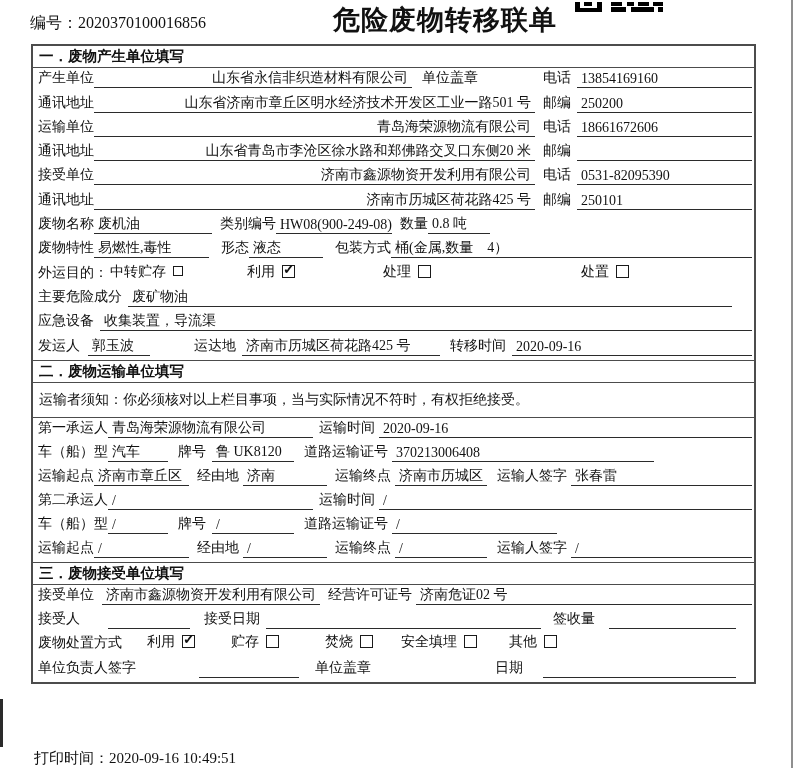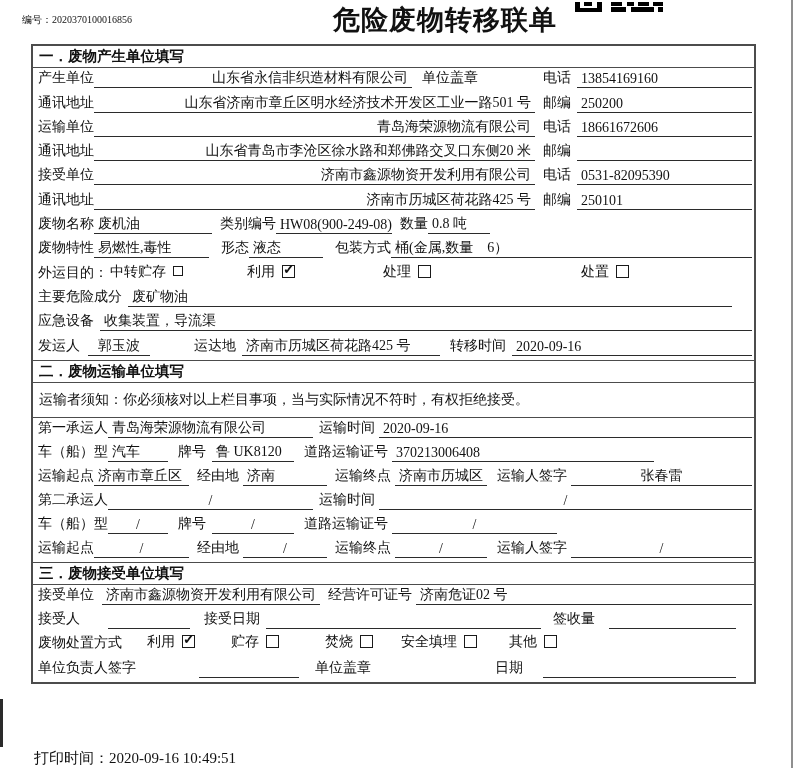--- a/index.html
+++ b/index.html
@@ -5,36 +5,36 @@
   html,body { margin:0; padding:0; }
   .page {
     position:relative; width:796px; height:768px; background:#ffffff;
     font-family:"Liberation Serif","DejaVu Serif",serif;
     color:#111; font-size:14px; overflow:hidden;
   }
   
   .edge-right { position:absolute; left:791px; top:0; width:2px; height:768px; background:#8f8f8f; }
   .edge-left  { position:absolute; left:0; top:699px; width:3px; height:48px; background:#2a2a2a; }
 
-  .serial { position:absolute; left:22px; top:13px; font-size:10px; white-space:nowrap; }
+  .serial { position:absolute; left:30px; top:13px; font-size:16px; white-space:nowrap; }
   .doc-title { position:absolute; left:333px; top:2px; font-size:27px; font-weight:bold; letter-spacing:1px; white-space:nowrap; }
   .qr { position:absolute; left:575px; top:0; }
 
   .form-table { position:absolute; left:31px; top:44px; width:725px; box-sizing:border-box; border:2px solid #4c4c4c; background:#fff; }
   .sec-header { height:21px; line-height:21px; font-weight:bold; font-size:14.5px; padding-left:6px; border-bottom:1.4px solid #4c4c4c; }
   .sec-header.bt { border-top:1.4px solid #4c4c4c; }
   .notice { height:34px; display:flex; align-items:center; padding-left:6px; border-bottom:1.4px solid #4c4c4c; }
 
   .row { display:flex; align-items:flex-end; height:24.3px; padding:0 2px 4px 5px; box-sizing:border-box; }
   .s2body .row { height:24px; }
   .row span:not(.cb) { border-bottom:1.4px solid transparent; white-space:nowrap; }
   .lbl { flex:none; }
   .val { border-bottom-color:#2b2b2b !important; padding:0 4px; box-sizing:border-box; }
   .fill { flex:1; }
-  .ctr { text-align:center; }
+  .ctr { }
   .cl { width:505px; display:flex; align-items:flex-end; flex:none;text-align:right; }
   .cr { flex:1; display:flex; align-items:flex-end; }
   .cr .lbl { margin-right:6px; }
 
   .opt { display:inline-flex; align-items:center; }
   .cb { display:inline-block; width:11px; height:11px; border:1.6px solid #1a1a1a; margin-left:7px; margin-bottom:2px; position:relative; flex:none; }
   .cb.sm { width:8px; height:8px; }
   .cb.checked::after { content:"✓"; position:absolute; left:0px; top:-5px; font-size:14px; font-weight:bold; color:#111; }
 
   .print-time { position:absolute; left:34px; top:749px; font-size:15px; white-space:nowrap; }
@@ -149,21 +149,21 @@
         <span class="lbl" style="margin-left:8px">数量</span>
         <span class="val" style="width:62px">0.8 吨</span>
       </div>
 
       <div class="row">
         <span class="lbl">废物特性</span>
         <span class="val" style="width:115px">易燃性,毒性</span>
         <span class="lbl" style="margin-left:12px">形态</span>
         <span class="val" style="width:74px">液态</span>
         <span class="lbl" style="margin-left:12px">包装方式</span>
-        <span class="val fill">桶(金属,数量　6）</span>
+        <span class="val fill">桶(金属,数量　4）</span>
       </div>
 
       <div class="row">
         <span class="lbl">外运目的：</span>
         <span class="opt" style="margin-left:2px">
           <span>中转贮存</span>
           <span class="cb sm"></span>
         </span>
         <span class="opt" style="margin-left:64px">
           <span>利用</span>

